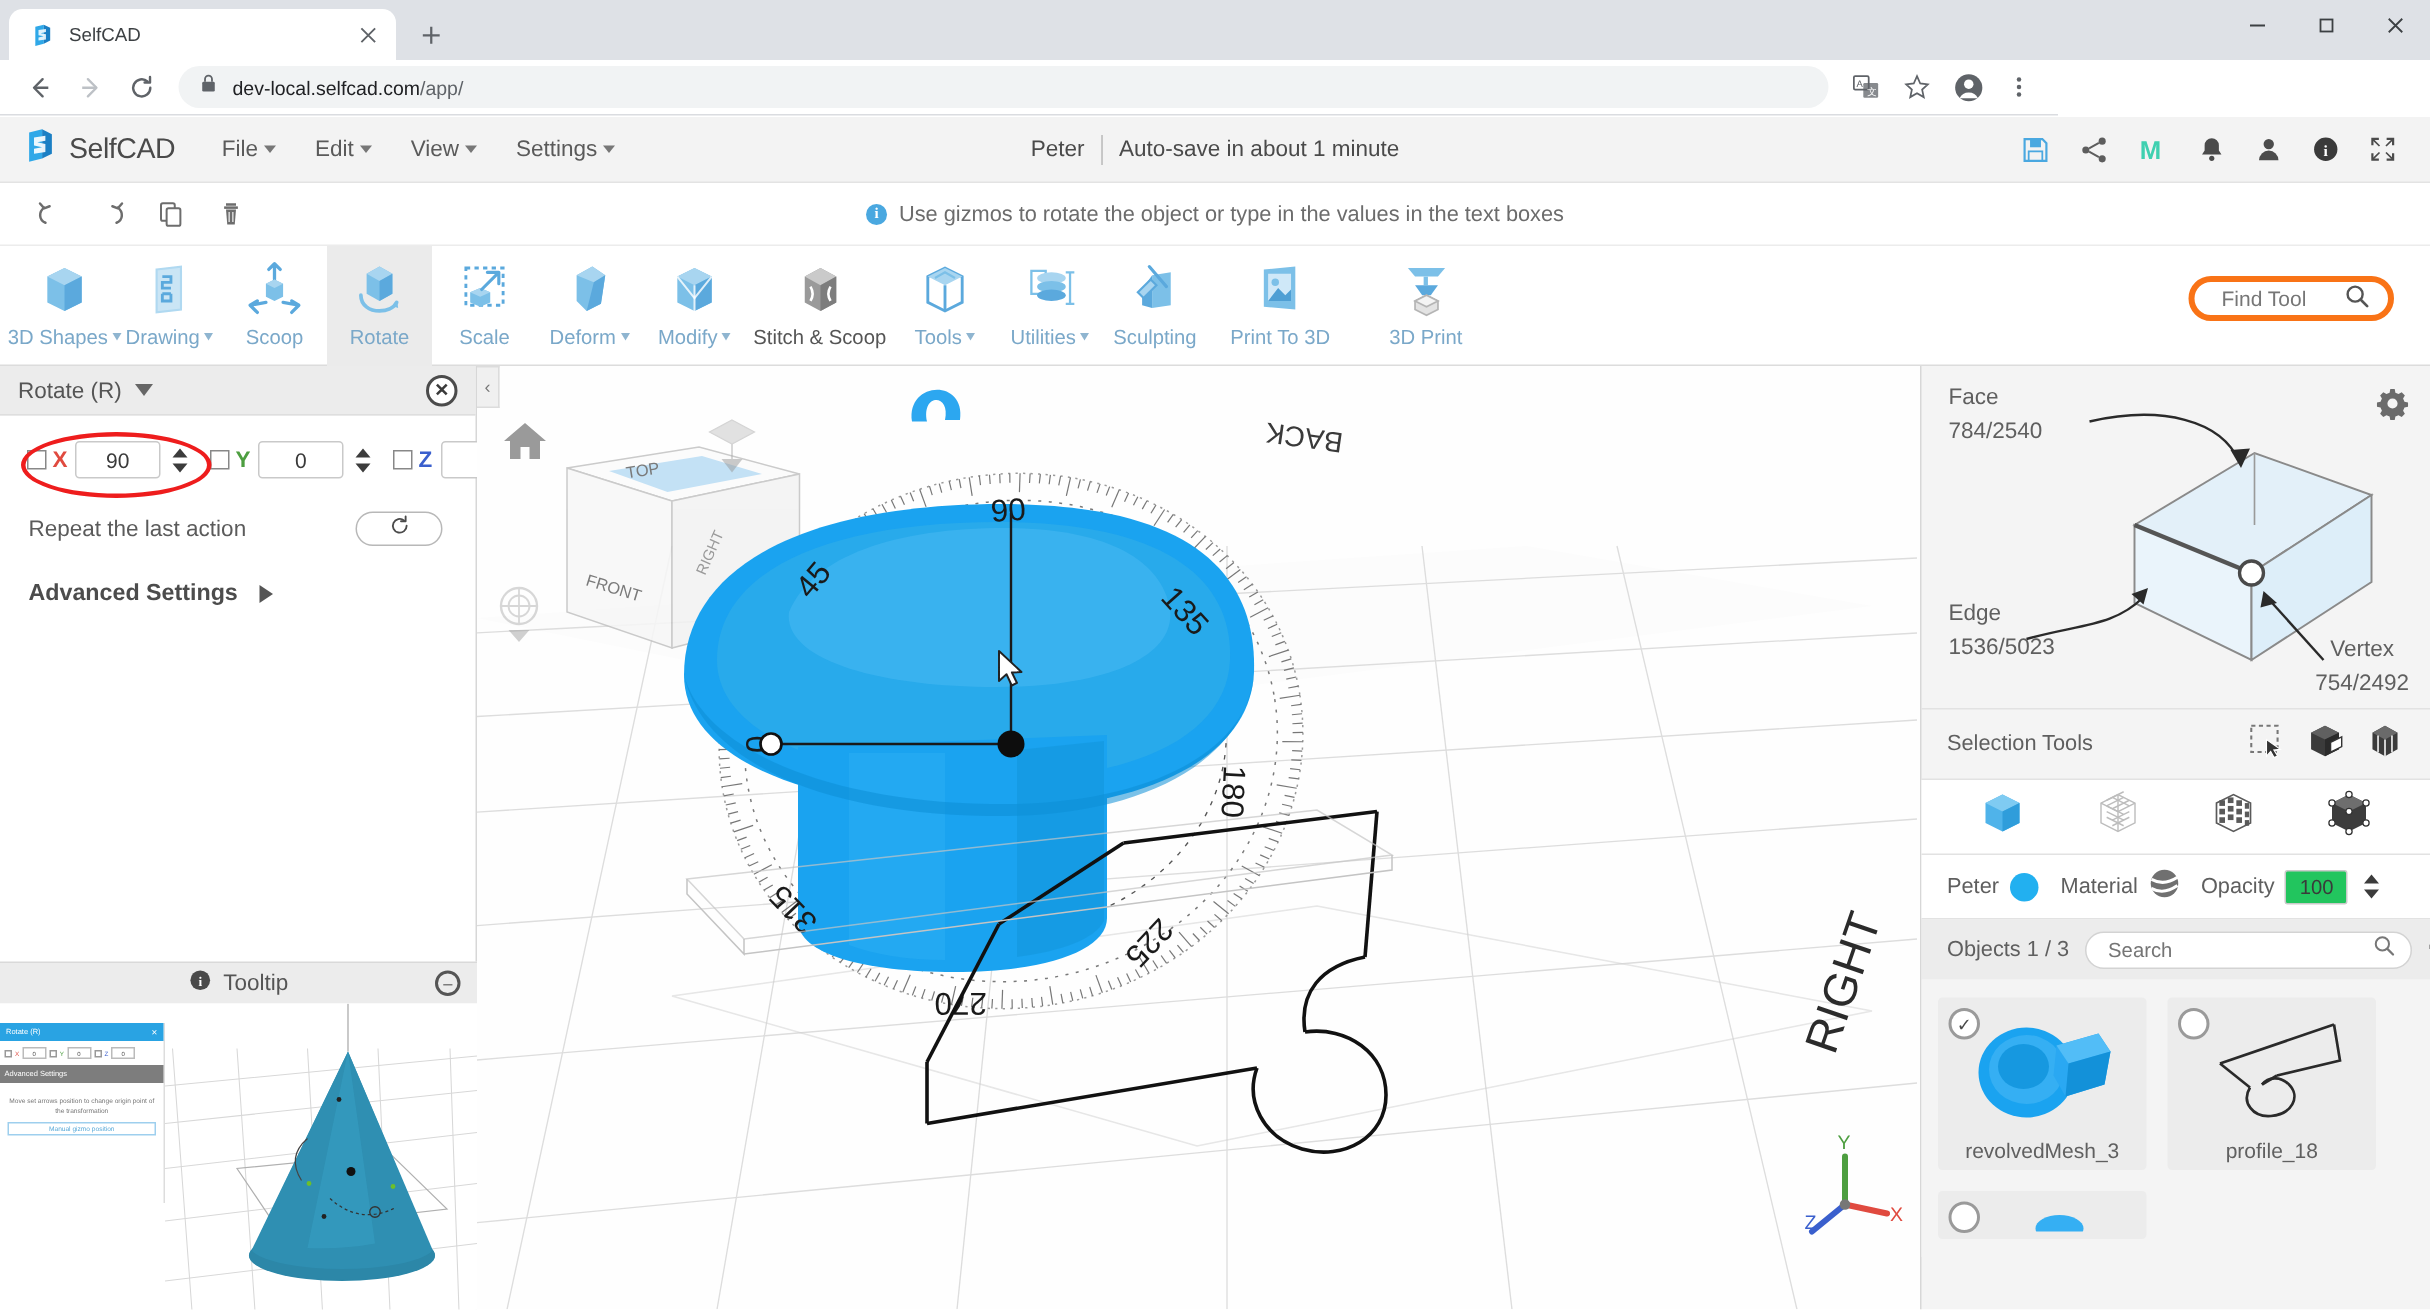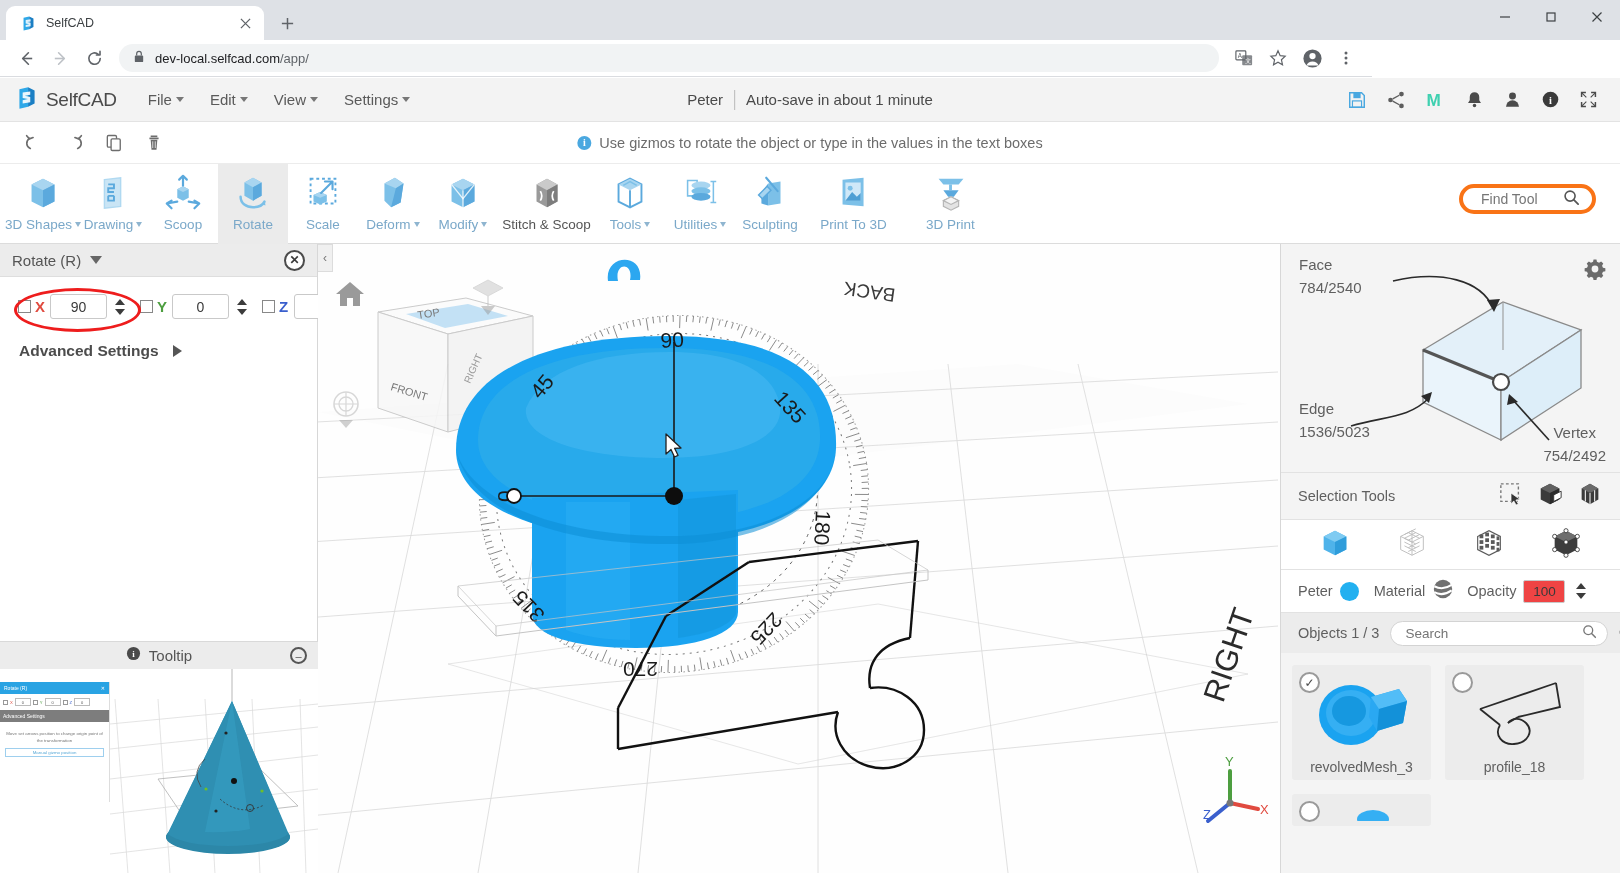--- a/index.html
+++ b/index.html
@@ -264,21 +264,21 @@
     height: 50px; background: #fff; display: flex; align-items: center;
     justify-content: space-around; padding: 0 16px; border-bottom: 1px solid #e2e2e2;
   }
   .rp-cmo {
     height: 43px; background: #fff; display: flex; align-items: center;
     padding: 0 11px 0 17px; gap: 7px; border-bottom: 1px solid #e2e2e2;
   }
   .cmo-lbl { font-size: 14.5px; color: #5f5f5f; }
   .color-swatch { width: 19px; height: 19px; border-radius: 50%; background: #22b0f0; }
   .op-input {
-    width: 42px; height: 23px; border: 1px solid #c9c9c9; background: #ef4444;
+    width: 42px; height: 23px; border: 1px solid #c9c9c9; background: #22c55e;
     font-size: 13.5px; color: #3a3a3a; text-align: center; border-radius: 2px;
     font-family: "Liberation Sans", sans-serif;
   }
   .rp-objhdr {
     height: 40px; background: #ececec; display: flex; align-items: center;
     padding: 0 12px 0 17px; gap: 11px;
   }
   .obj-count { font-size: 14.5px; color: #5f5f5f; white-space: nowrap; }
   .obj-search {
     flex: 1; height: 25px; border: 1px solid #d3d3d3; border-radius: 13px;
@@ -760,20 +760,31 @@
         <span class="axis-cb"></span>
         <span class="axis-lbl z">Z</span>
         <input class="axis-input" value="0" style="">
         <span class="spinner">
           <i class="sp-up"></i>
           <i class="sp-dn"></i>
         </span>
       </div>
     </div>
 
+    <div class="repeat-row">
+      <span class="repeat-lbl">Repeat the last action</span>
+      <span class="repeat-btn">
+        <span>
+          <svg width="15" height="15" viewBox="0 0 18 18">
+              <path d="M14.5 9 A5.5 5.5 0 1 1 12.4 4.7" stroke="#4a4a4a" stroke-width="1.5" fill="none" stroke-linecap="round"></path>
+              <path d="M13.7 1.6 L13.7 5.4 L10 5.4" stroke="#4a4a4a" stroke-width="1.5" fill="none" stroke-linecap="round" stroke-linejoin="round"></path>
+            </svg>
+        </span>
+      </span>
+    </div>
 
     <div class="adv-row">
       <span class="adv-lbl">Advanced Settings</span>
       <i class="tri-right"></i>
     </div>
   </div>
 
   <div class="annot-ellipse"></div>
 
   <div class="tooltip-panel">

